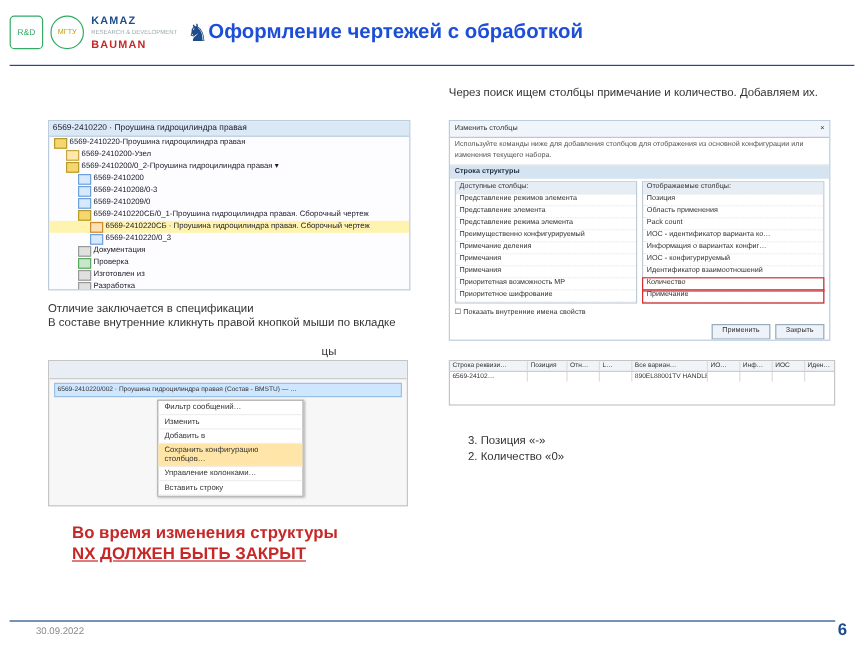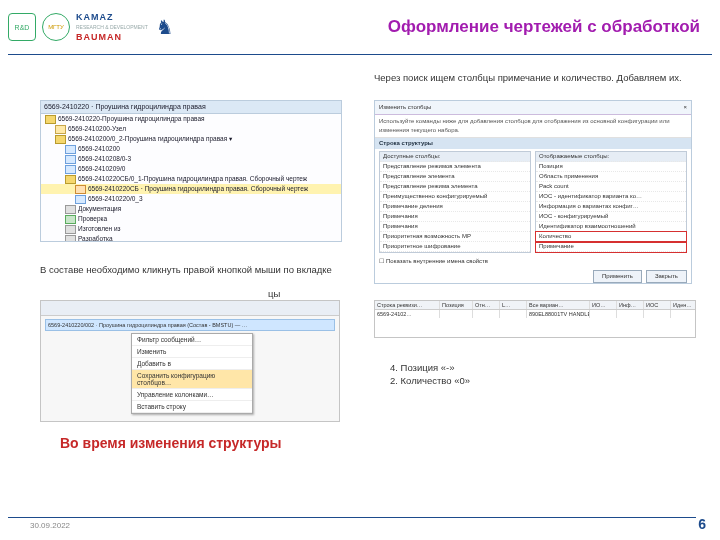--- a/index.html
+++ b/index.html
@@ -6,21 +6,21 @@
   .slide{position:relative;width:720px;height:540px}
   
   .header{position:absolute;top:6px;left:0;right:0;height:42px;display:flex;align-items:center}
   .logos{display:flex;gap:6px;margin-left:8px;align-items:center}
   .logo-badge{width:26px;height:26px;border:1px solid #3a6;color:#3a6;font-size:7px;display:flex;align-items:center;justify-content:center;border-radius:4px}
   .logo-bauman{width:26px;height:26px;border:1px solid #3a6;border-radius:50%;font-size:6px;color:#c90;display:flex;align-items:center;justify-content:center}
   .logo-kamaz{font-size:9px;line-height:10px;color:#1d4b8c;font-weight:bold;letter-spacing:1px}
   .logo-kamaz .sub{font-size:5px;color:#9aa;letter-spacing:0;font-weight:normal}
   .logo-kamaz .red{color:#c62828}
   .horse{font-size:20px;color:#1d4b8c;margin-left:2px}
-  .title{flex:1;text-align:right;font-size:17px;font-weight:bold;color:#a21caf;padding-right:20px}
+  .title{flex:1;text-align:left;font-size:17px;font-weight:bold;color:#1d4ed8;padding-right:20px}
   .hrule{position:absolute;top:54px;left:8px;right:8px;height:1px;background:#1d4b8c}
   
   .p1{position:absolute;left:40px;top:74px;font-size:9.5px;width:300px;line-height:12px}
   .p2{position:absolute;left:40px;top:252px;font-size:9.5px;width:320px;line-height:12px}
   .p2b{position:absolute;left:268px;top:288px;font-size:9.5px}
   .warn{position:absolute;left:60px;top:434px;width:260px;text-align:left;font-size:14px;font-weight:bold;color:#c62828;line-height:18px}
   .warn .u{text-decoration:underline}
   
   .r1{position:absolute;left:374px;top:72px;font-size:9.5px;width:320px;line-height:12px}
   .r2{position:absolute;left:390px;top:348px;font-size:9.5px;width:310px;line-height:13px}
@@ -82,26 +82,27 @@
         <div class="sub">RESEARCH &amp; DEVELOPMENT</div>
         <div class="red">BAUMAN</div>
       </div>
       <div class="horse">♞</div>
     </div>
     <div class="title">Оформление чертежей с обработкой</div>
   </div>
   <div class="hrule"></div>
 
   <div class="p2">
-    <br>
-    <span>В составе необходимо кликнуть правой кнопкой мыши по вкладке</span>
+    <span>Отличие заключается в спецификации</span><br>
+    <span>В составе внутренние кликнуть правой кнопкой мыши по вкладке</span>
   </div>
   <div class="p2b">цы</div>
   <div class="warn">
     <div>Во время изменения структуры</div>
+    <div class="u">NX ДОЛЖЕН БЫТЬ ЗАКРЫТ</div>
   </div>
 
   <div class="treebox">
     <div class="treetitle">6569-2410220 · Проушина гидроцилиндра правая</div>
     <div id="tree-body">
         <div class="trow i0">
           <span class="ic ic-asm"></span>
           <span>6569-2410220-Проушина гидроцилиндра правая</span>
         </div>
         <div class="trow i1">
@@ -230,20 +231,20 @@
         <span class="w-l">890EL88001TV HANDLE… V</span>
         <span class="w-s"></span>
         <span class="w-s"></span>
         <span class="w-s"></span>
         <span class="w-m"></span>
       </div>
   </div>
 
   <div class="r2">
     <br>
-    <span>4. Позиция «-»</span><br>
+    <span>3. Позиция «-»</span><br>
     <span>2. Количество «0»</span><br>
   </div>
 
   <div class="footer-line"></div>
   <div class="footer-date">30.09.2022</div>
   <div class="pagenum">6</div>
 </div>
 
 </body></html>

